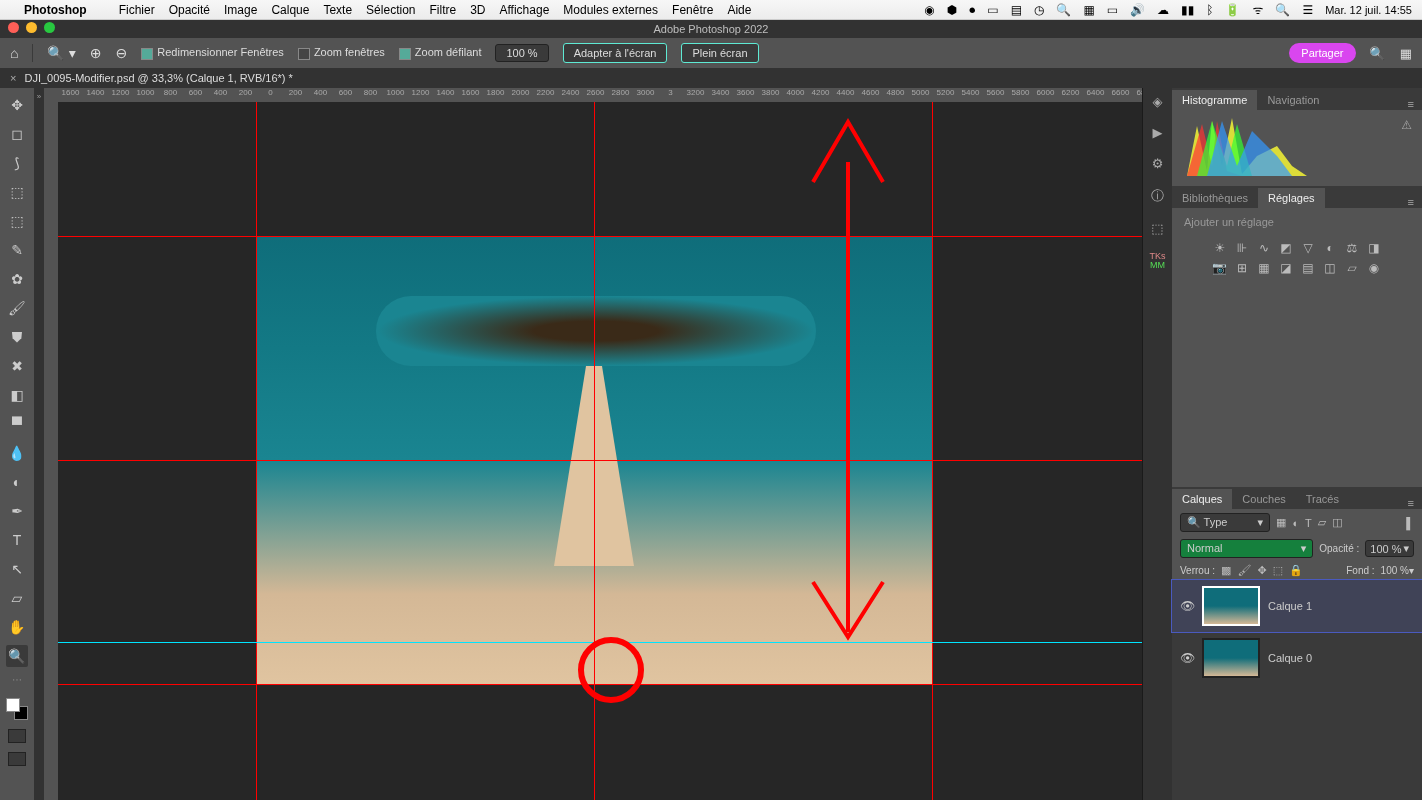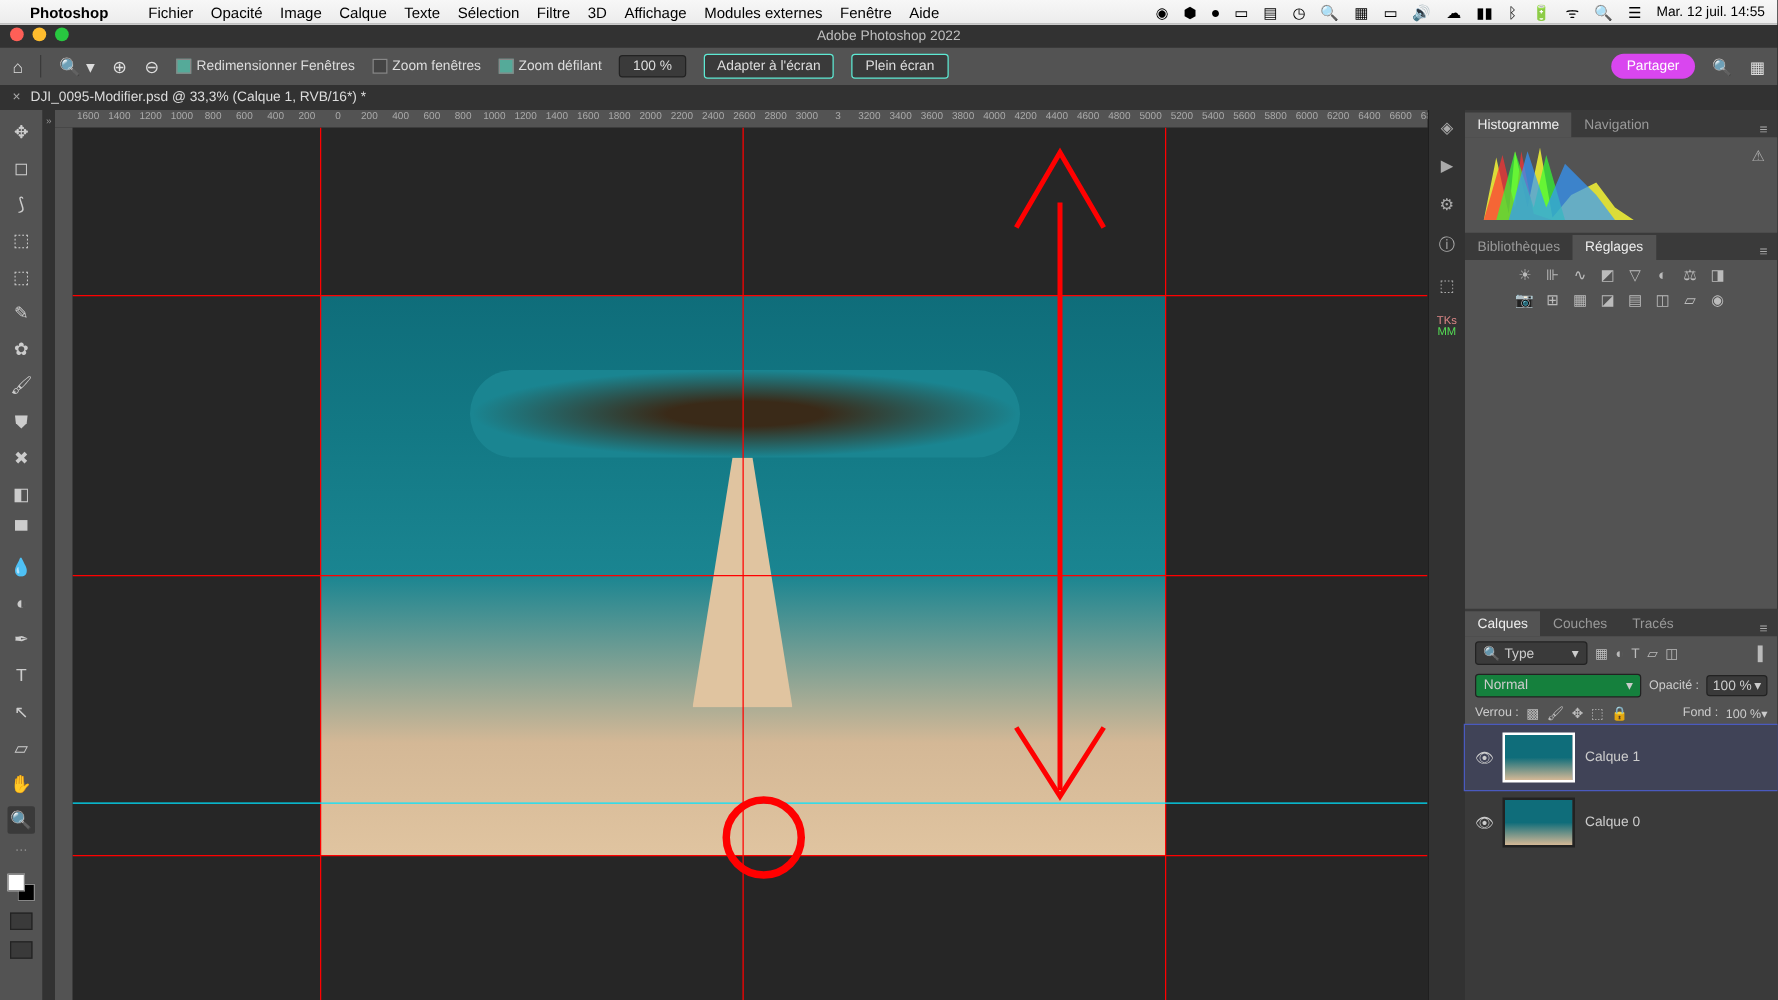--- a/index.html
+++ b/index.html
@@ -275,20 +275,21 @@
         <path d="M25 60 L40 5 L55 50 L70 15 L95 40 L110 60 Z" fill="#39f" opacity=".7"></path>
       </svg>
       <span class="warn">⚠</span>
     </div>
 
     <div class="tabrow">
       <div class="tab">Bibliothèques</div>
       <div class="tab active">Réglages</div>
       <div class="menu">≡</div>
     </div>
+    <div class="adjust-hint">Ajouter un réglage</div>
     <div class="adj-icons">
       <span>☀</span>
         <span>⊪</span>
         <span>∿</span>
         <span>◩</span>
         <span>▽</span>
       <span>◐</span>
         <span>⚖</span>
         <span>◨</span>
         <span>📷</span>

